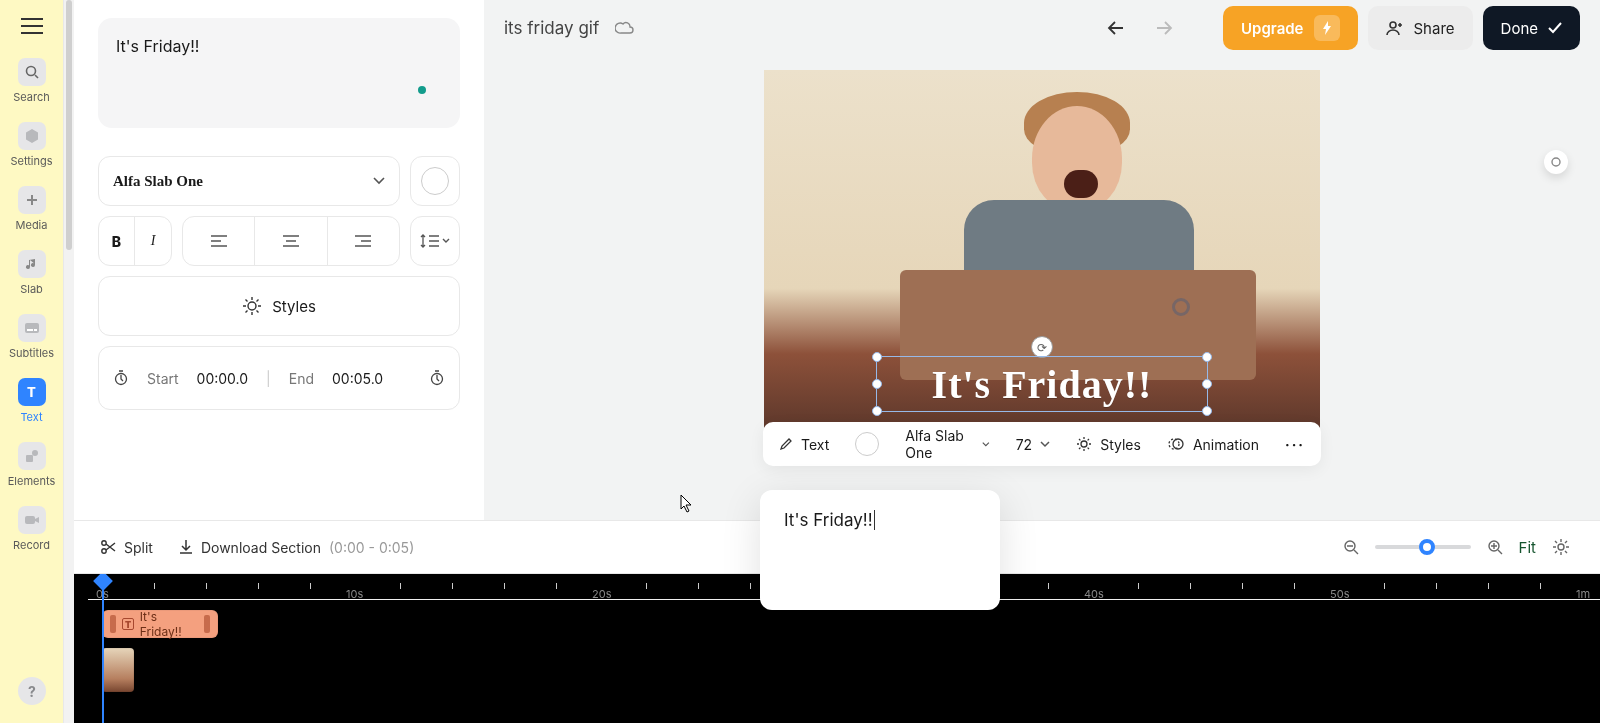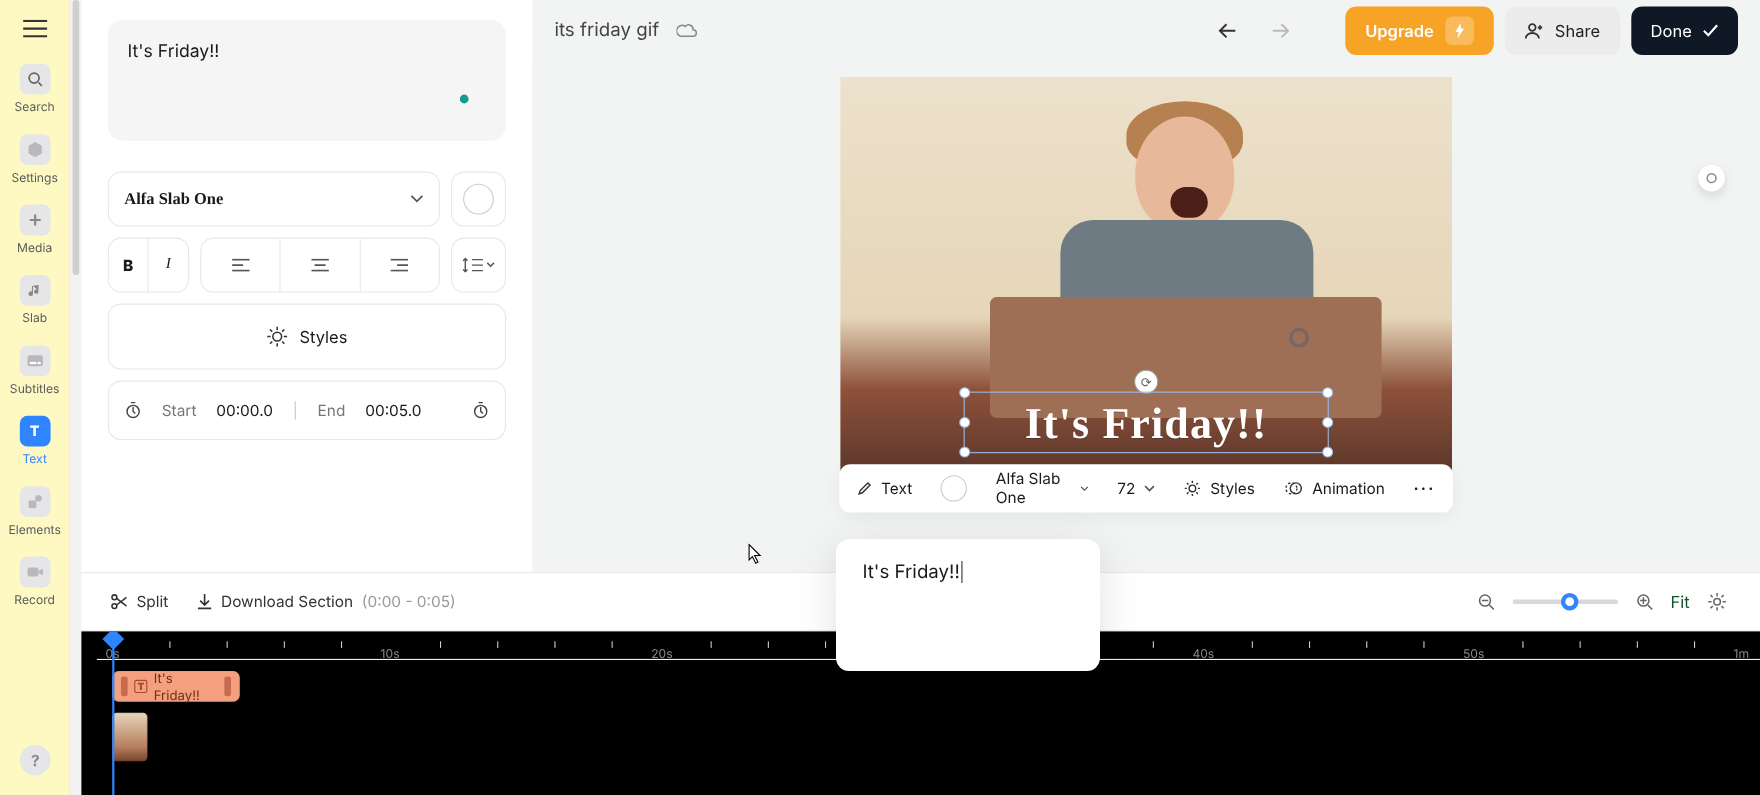--- a/index.html
+++ b/index.html
@@ -94,21 +94,21 @@
   .fmt-btn { width: 36px; display:flex; align-items:center; justify-content:center; border-right: 1px solid var(--border); }
   .fmt-btn:last-child{ border-right:none; }
   .align-group { border: 1px solid var(--border); border-radius: 12px; display: flex; height:50px; flex:1; }
   .align-btn { flex:1; display:flex; align-items:center; justify-content:center; border-right: 1px solid var(--border);}
   .align-btn:last-child{border-right:none;}
   .lh-btn { width:50px; border:1px solid var(--border); border-radius:12px; display:flex; align-items:center; justify-content:center; }
 
   .big-btn { flex:1; border:1px solid var(--border); border-radius:12px; height:60px; display:flex; align-items:center; justify-content:center; gap:10px; font-size:15px; }
 
   .time-row {
-    border:1px solid var(--border); border-radius:12px; height:54px;
+    border:1px solid var(--border); border-radius:12px; height:64px;
     display:flex; align-items:center; padding:0 14px; gap:18px;
   }
   .time-row .sep{ color:#ccc; }
   .muted{ color:var(--muted); }
 
   
   .header {
     position: absolute; left: 484px; right: 0; top: 0; height: 56px;
     display: flex; align-items: center; padding: 0 20px;
   }

